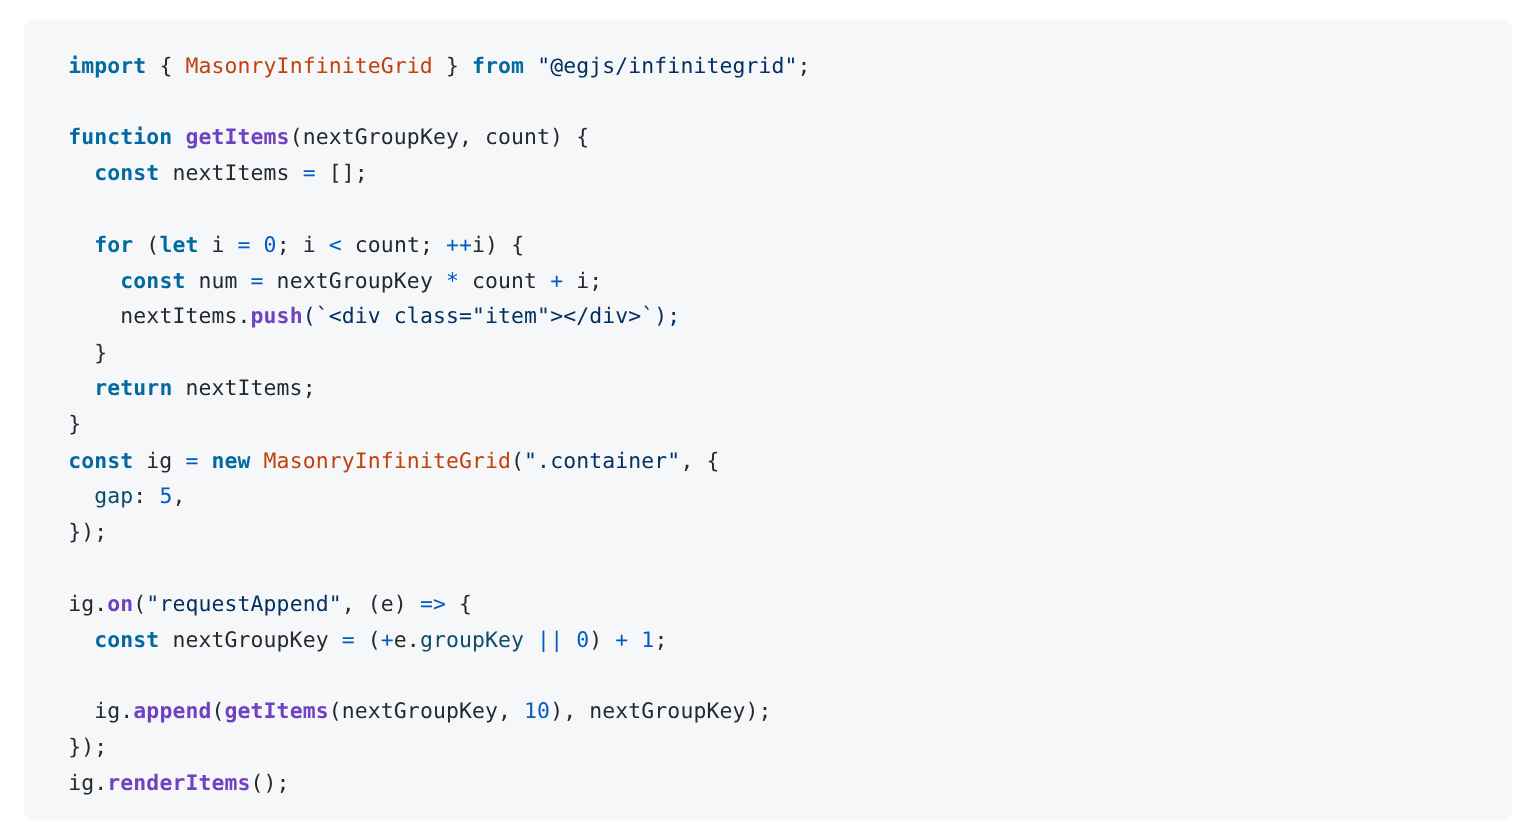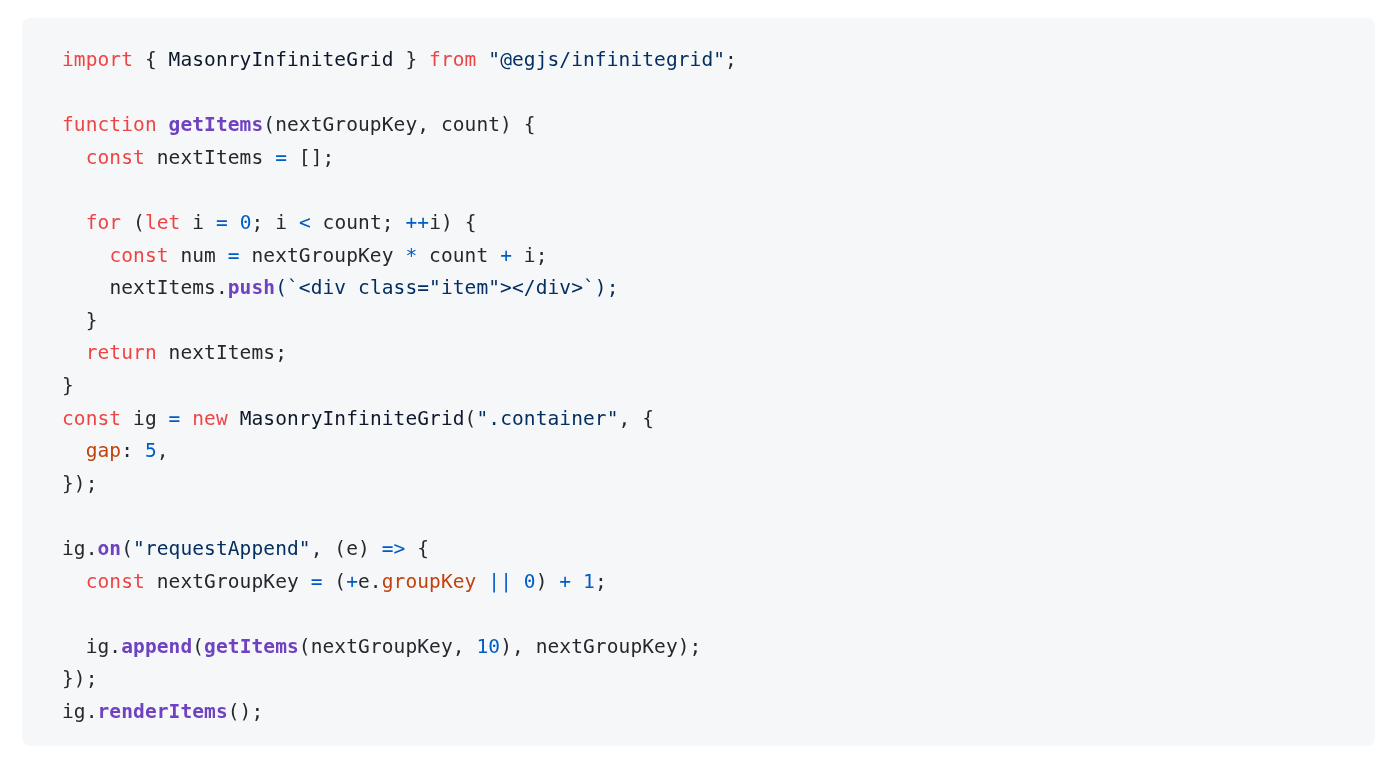--- a/index.html
+++ b/index.html
@@ -41,25 +41,25 @@
     white-space: pre;
     color: #24292e;
     -webkit-font-smoothing: antialiased;
   }
   .ln {
     display: block;
     height: 32.6px;
     padding-left: 20px;
   }
   
-  .kw   { color: #ef4444; }   
-  .cls  { color: #0f172a; }   
+  .kw   { color: #0369a1; font-weight: bold; }   
+  .cls  { color: #c2410c; }   
   .str  { color: #032f62; }   
   .fn   { color: #6f42c1; font-weight: bold; }   
-  .prop { color: #c2410c; }   
+  .prop { color: #0c4a6e; }   
   .num  { color: #005cc5; }   
   .op   { color: #005cc5; }   
   .pl   { color: #24292e; }   
 </style>
 </head>
 <body>
 
 <div id="root">
   <div class="code-card">
     <pre class="code-pre"><span class="ln"><span class="kw">import</span><span class="pl"> { </span><span class="cls">MasonryInfiniteGrid</span><span class="pl"> } </span><span class="kw">from</span><span class="pl"> </span><span class="str">"@egjs/infinitegrid"</span><span class="pl">;</span></span><span class="ln"> </span><span class="ln"><span class="kw">function</span><span class="pl"> </span><span class="fn">getItems</span><span class="pl">(nextGroupKey, count) {</span></span><span class="ln"><span class="pl">  </span><span class="kw">const</span><span class="pl"> nextItems </span><span class="op">=</span><span class="pl"> [];</span></span><span class="ln"> </span><span class="ln"><span class="pl">  </span><span class="kw">for</span><span class="pl"> (</span><span class="kw">let</span><span class="pl"> i </span><span class="op">=</span><span class="num"> 0</span><span class="pl">; i </span><span class="op">&lt;</span><span class="pl"> count; </span><span class="op">++</span><span class="pl">i) {</span></span><span class="ln"><span class="pl">    </span><span class="kw">const</span><span class="pl"> num </span><span class="op">=</span><span class="pl"> nextGroupKey </span><span class="op">*</span><span class="pl"> count </span><span class="op">+</span><span class="pl"> i;</span></span><span class="ln"><span class="pl">    </span><span class="pl">nextItems.</span><span class="fn">push</span><span class="str">(`&lt;div class="item"&gt;&lt;/div&gt;`);</span></span><span class="ln"><span class="pl">  </span><span class="pl">}</span></span><span class="ln"><span class="pl">  </span><span class="kw">return</span><span class="pl"> nextItems;</span></span><span class="ln"><span class="pl">}</span></span><span class="ln"><span class="kw">const</span><span class="pl"> ig </span><span class="op">=</span><span class="kw"> new</span><span class="cls"> MasonryInfiniteGrid</span><span class="pl">(</span><span class="str">".container"</span><span class="pl">, {</span></span><span class="ln"><span class="pl">  </span><span class="prop">gap</span><span class="pl">: </span><span class="num">5</span><span class="pl">,</span></span><span class="ln"><span class="pl">});</span></span><span class="ln"> </span><span class="ln"><span class="pl">ig.</span><span class="fn">on</span><span class="pl">(</span><span class="str">"requestAppend"</span><span class="pl">, (e) </span><span class="op">=&gt;</span><span class="pl"> {</span></span><span class="ln"><span class="pl">  </span><span class="kw">const</span><span class="pl"> nextGroupKey </span><span class="op">=</span><span class="pl"> (</span><span class="op">+</span><span class="pl">e.</span><span class="prop">groupKey</span><span class="op"> ||</span><span class="num"> 0</span><span class="pl">) </span><span class="op">+</span><span class="num"> 1</span><span class="pl">;</span></span><span class="ln"> </span><span class="ln"><span class="pl">  </span><span class="pl">ig.</span><span class="fn">append</span><span class="pl">(</span><span class="fn">getItems</span><span class="pl">(nextGroupKey, </span><span class="num">10</span><span class="pl">), nextGroupKey);</span></span><span class="ln"><span class="pl">});</span></span><span class="ln"><span class="pl">ig.</span><span class="fn">renderItems</span><span class="pl">();</span></span></pre>

